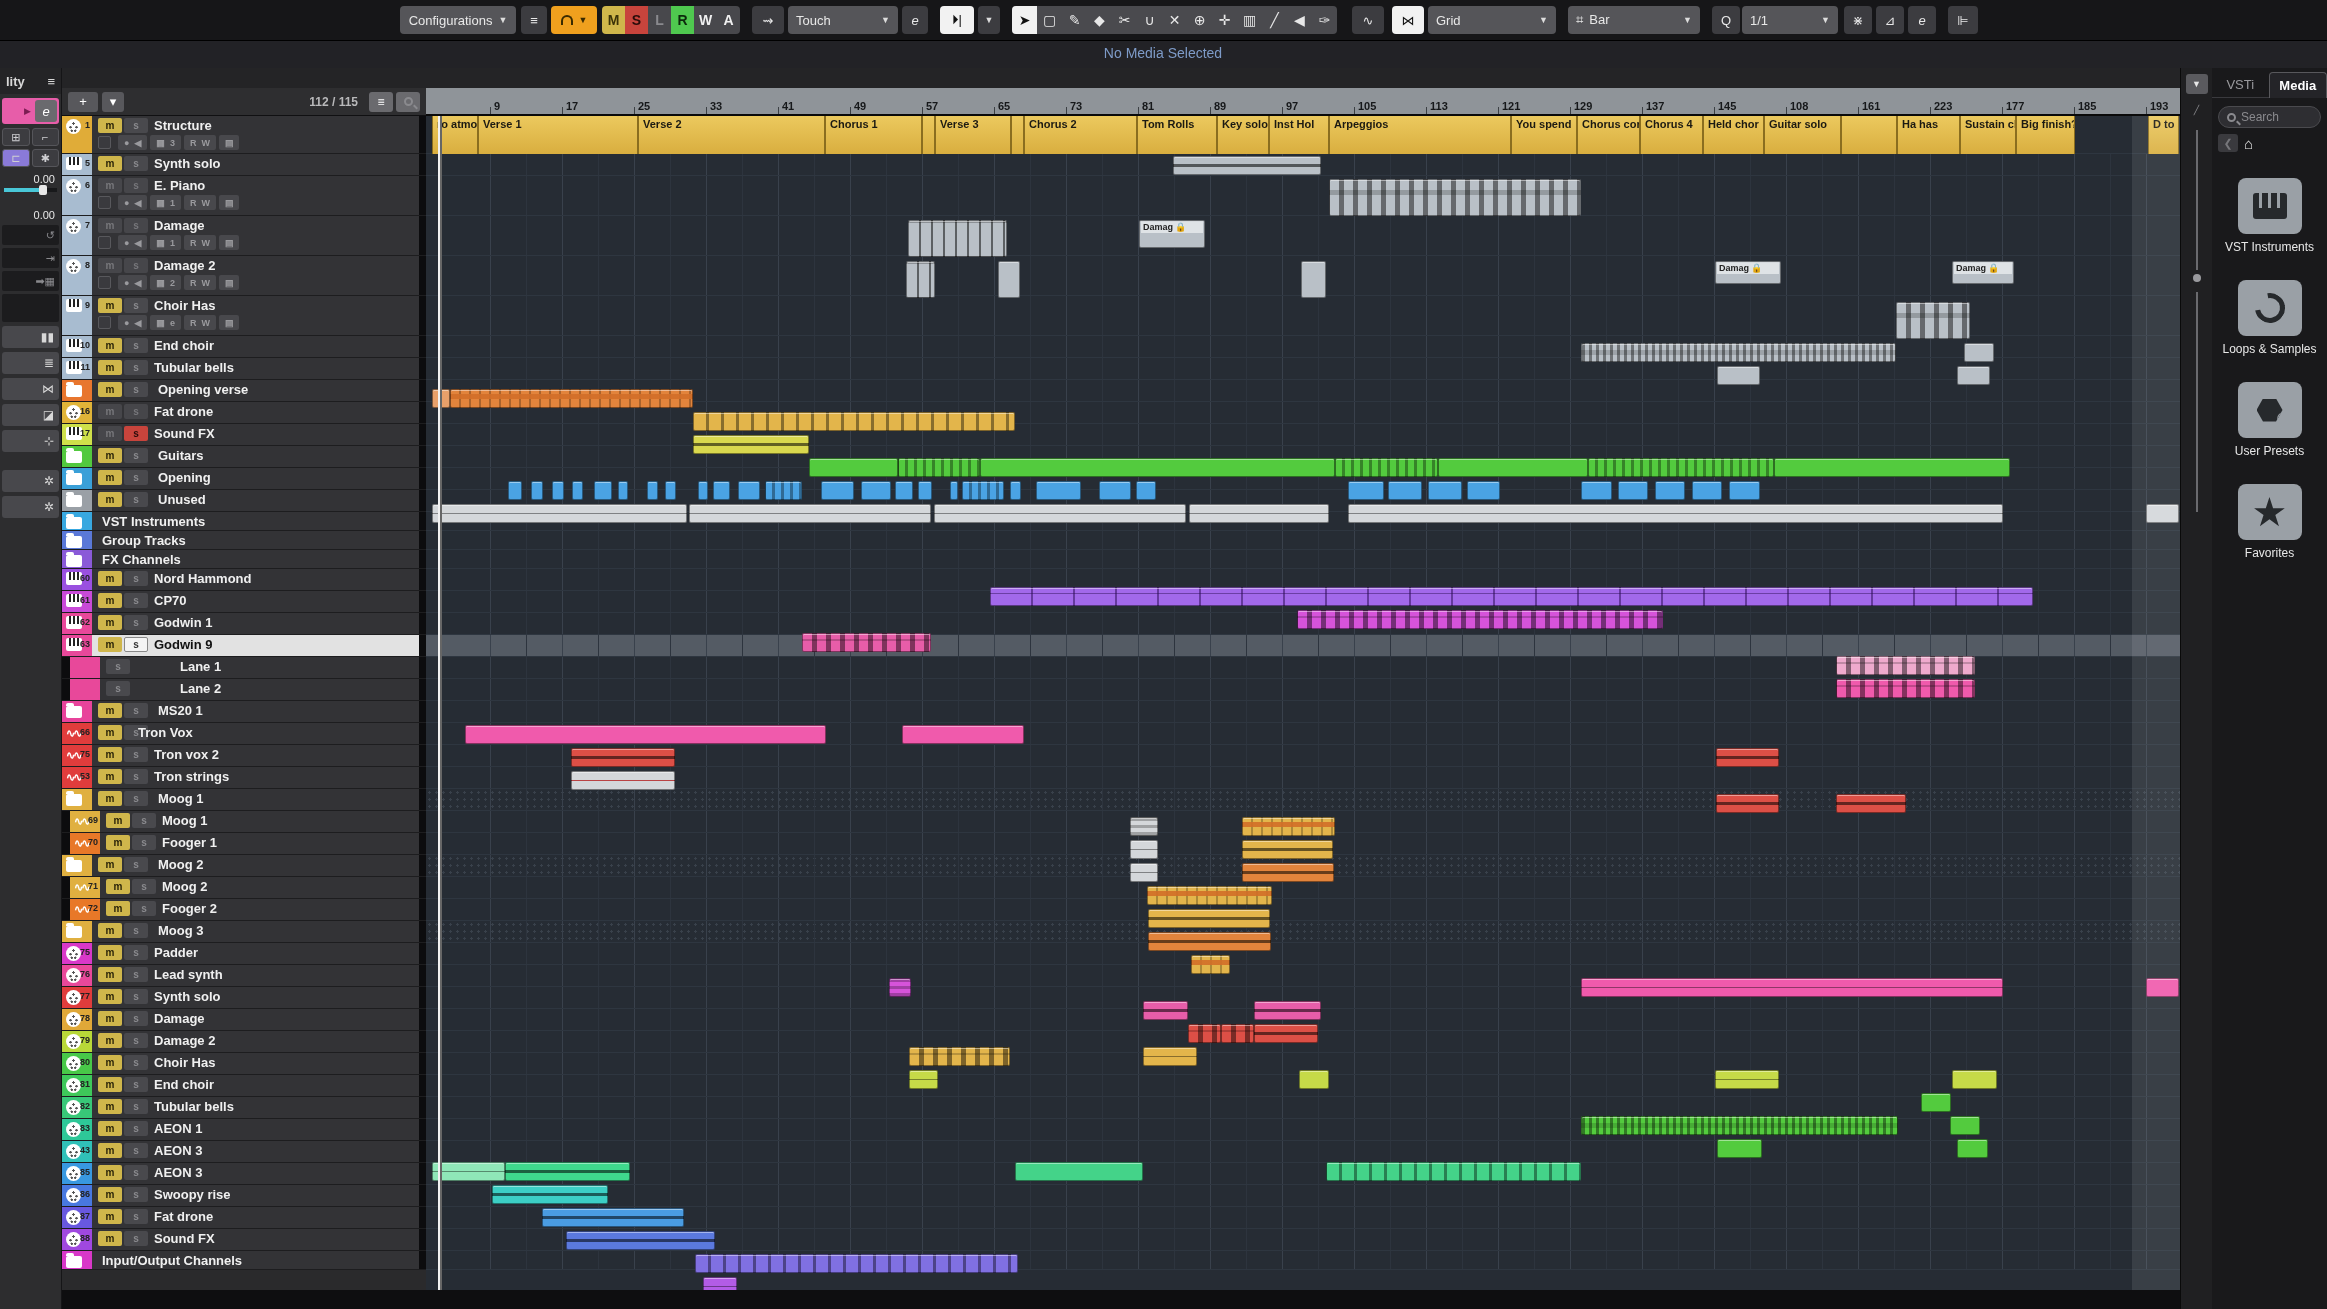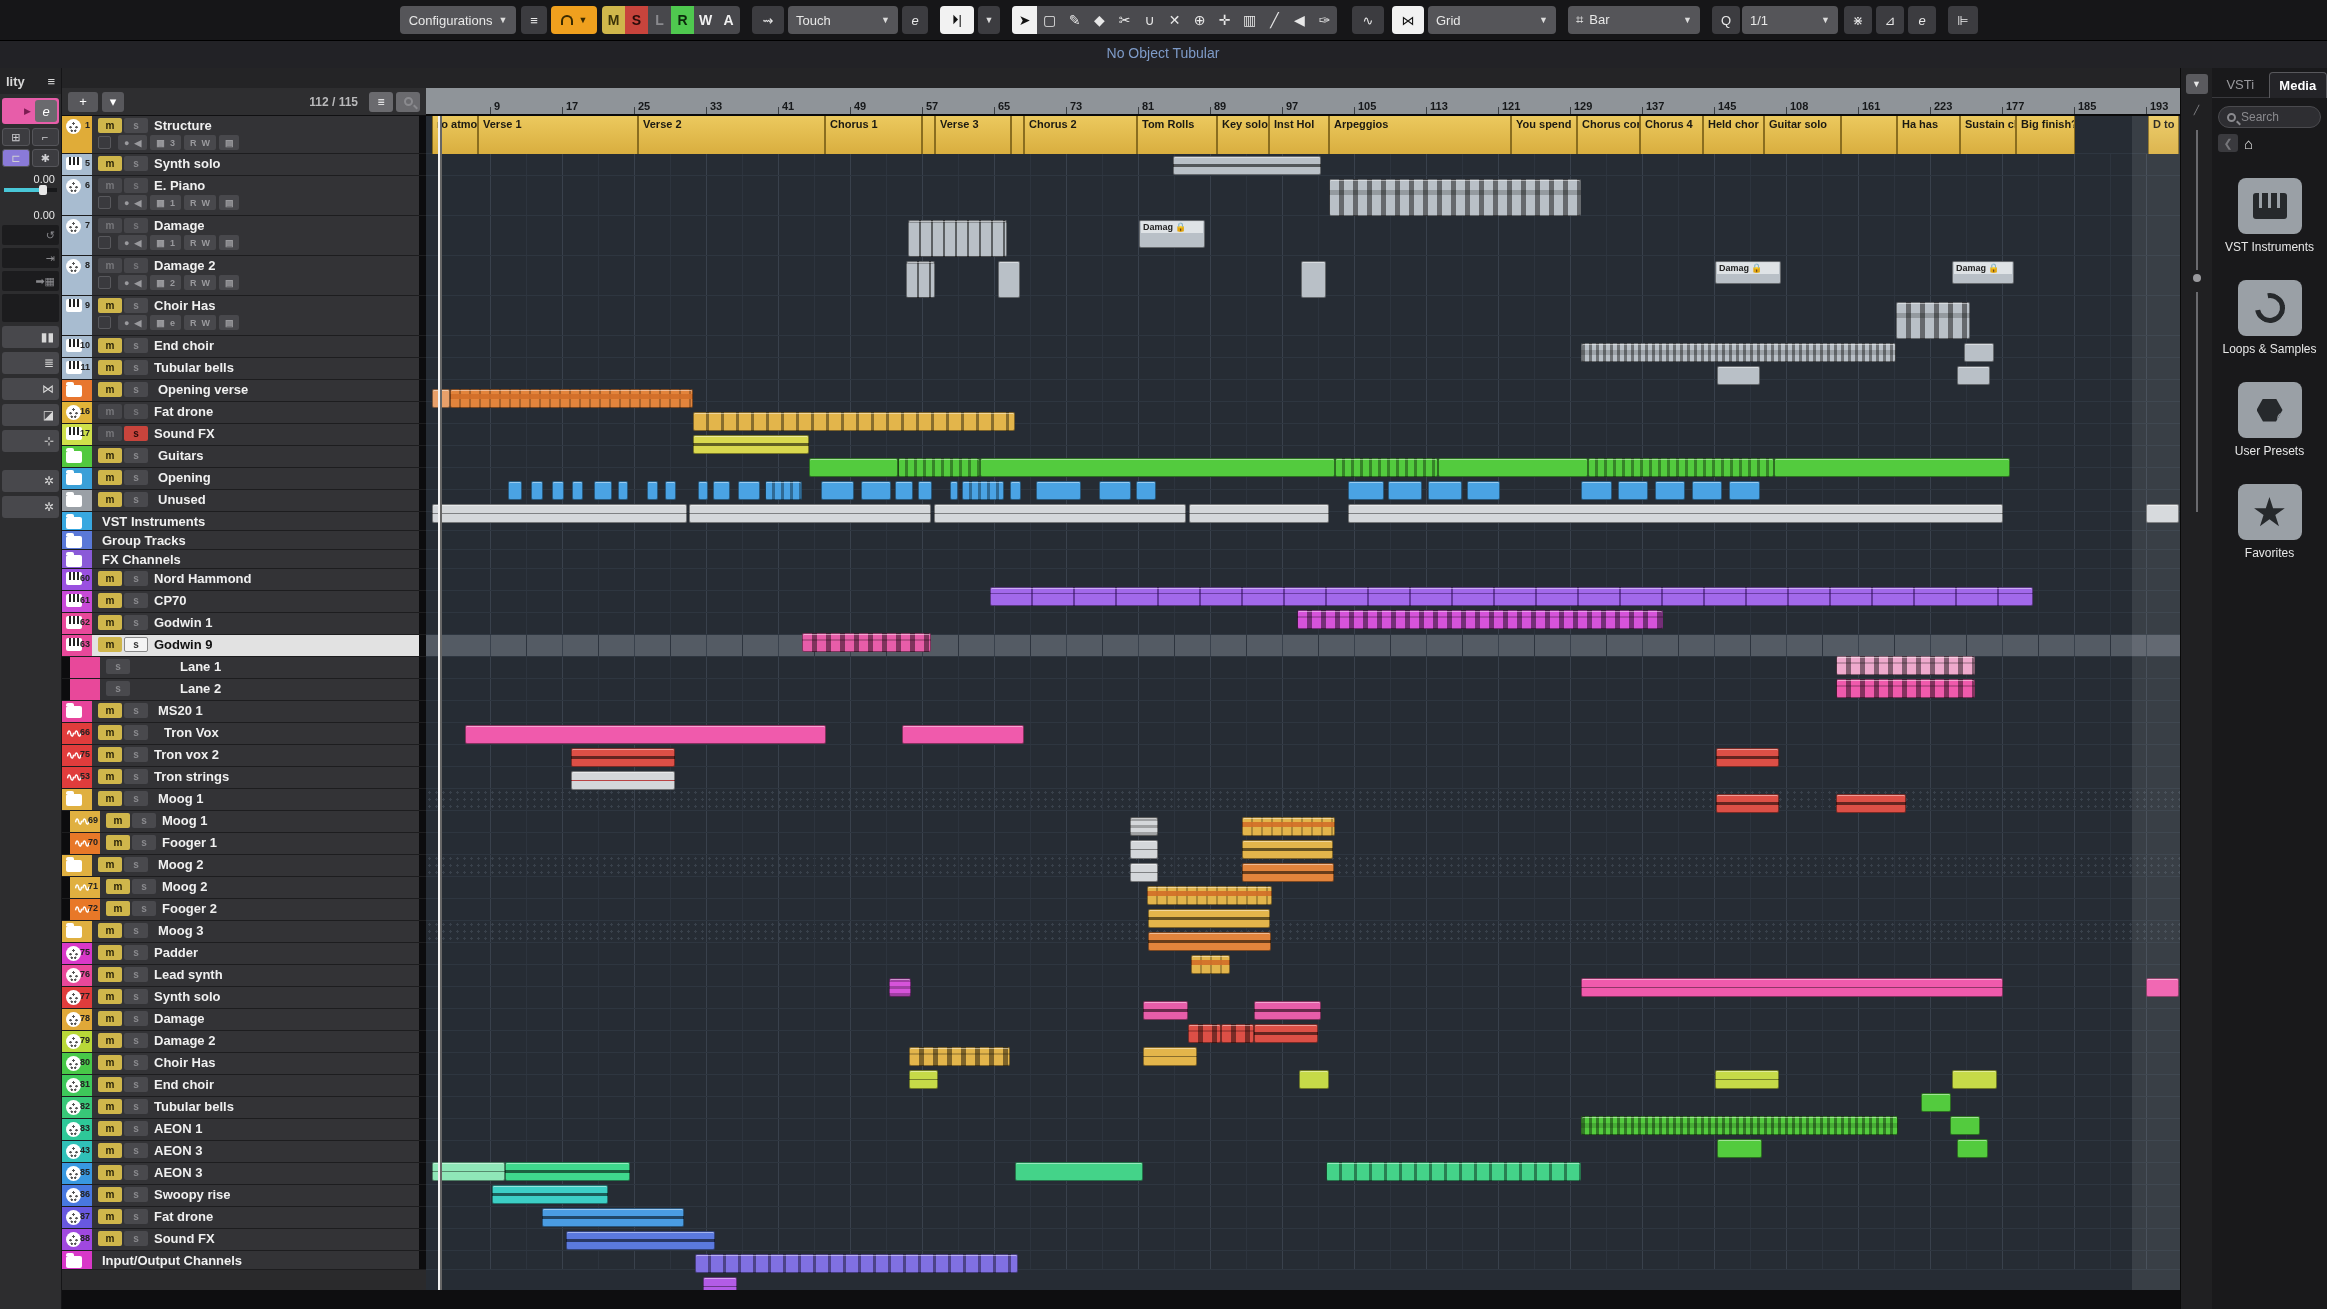--- a/index.html
+++ b/index.html
@@ -211,21 +211,21 @@
     <span>1/1</span>
       <span class="arr">▼</span>
   </div>
   <div class="tbtn dark" style="left:1844px;width:28px">⋇</div>
   <div class="tbtn dark" style="left:1876px;width:28px">⊿</div>
   <div class="tbtn dark" style="left:1908px;width:28px;font-style:italic">e</div>
   <div class="tbtn dark" style="left:1948px;width:30px">⊫</div>
 </div>
 
 <div id="infobar"></div>
-<div id="infotext">No Object Tubular</div>
+<div id="infotext">No Media Selected</div>
 
 <div id="inspector">
   <div class="insp-head">
     <span>lity</span>
     <span>≡</span>
   </div>
   <div class="insp-pink">
     <span style="color:#7a1c52;font-size:9px;margin-right:4px">▶</span>
     <span class="insp-e">e</span>
   </div>
@@ -622,21 +622,21 @@
       </div>
       <div class="trow" style="height: 22px;">
         <div class="strip" style="left:0px;background:#e03c3c">
           <div class="ticon icon-audio">∿∿</div>
           <div class="tnum">66</div>
         </div>
         <div class="msbox" style="left:36px">
           <div class="mbtn m-on">m</div>
           <div class="sbtn s-off">s</div>
         </div>
-        <div class="tname" style="left:102px">Tron Vox</div>
+        <div class="tname" style="left:76px">Tron Vox</div>
         <div class="blackedge"></div>
       </div>
       <div class="trow" style="height: 22px;">
         <div class="strip" style="left:0px;background:#e03c3c">
           <div class="ticon icon-audio">∿∿</div>
           <div class="tnum">75</div>
         </div>
         <div class="msbox" style="left:36px">
           <div class="mbtn m-on">m</div>
           <div class="sbtn s-off">s</div>

